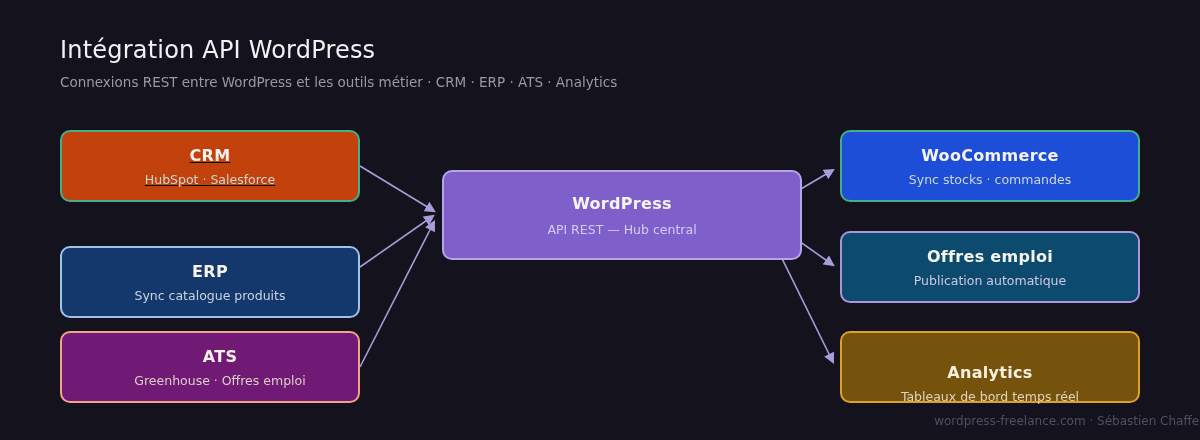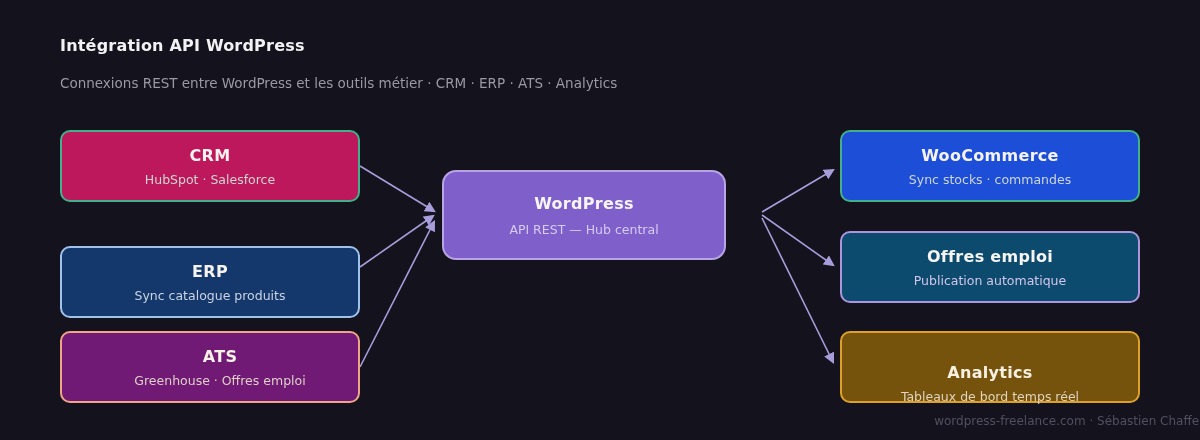--- a/index.html
+++ b/index.html
@@ -8,41 +8,41 @@
     font-family: "DejaVu Sans", "Liberation Sans", sans-serif;
     position: relative;
   }
   .stage {
     position: absolute; inset: 0;
     width: 1200px; height: 440px;
     overflow: hidden;
   }
   .header { position: absolute; left: 60px; top: 36px; }
   .header h1 {
-    font-size: 16px; font-weight: bold; letter-spacing: 0.2px;
+    font-size: 24px; font-weight: normal; letter-spacing: 0.2px;
   }
   .header p {
-    margin-top: 20px; font-size: 13.5px;
+    margin-top: 10px; font-size: 13.5px;
   }
   .node {
     position: absolute;
     border: 2px solid;
     border-radius: 10px;
     display: flex; flex-direction: column;
     align-items: center; justify-content: center;
     gap: 7px;
     text-align: center;
   }
   .node .node-title { font-size: 16px; font-weight: bold; letter-spacing: 0.3px; }
   .node .node-sub { font-size: 12.5px; }
   
   .src-0 { left: 60px;  top: 130px; width: 300px; height: 72px; }
   .src-1 { left: 60px;  top: 246px; width: 300px; height: 72px; }
   .src-2 { left: 60px;  top: 331px; width: 300px; height: 72px; }
-  .hub   { left: 442px; top: 170px; width: 284px; height: 90px; gap: 9px; border-radius: 14px; }
+  .hub   { left: 442px; top: 170px; width: 360px; height: 90px; gap: 9px; }
   .tgt-0 { left: 840px; top: 130px; width: 300px; height: 72px; }
   .tgt-1 { left: 840px; top: 231px; width: 300px; height: 72px; }
   .tgt-2 { left: 840px; top: 331px; width: 300px; height: 72px; }
   .connectors {
     position: absolute; left: 0; top: 0;
     width: 1200px; height: 440px;
     pointer-events: none;
   }
   .connectors line { stroke: currentColor; stroke-width: 1.6; }
   .footer {
@@ -69,21 +69,21 @@
       </marker>
     </defs>
     <line x1="360" y1="166" x2="434" y2="211" marker-end="url(#arrowhead)"></line>
     <line x1="360" y1="267" x2="433" y2="216" marker-end="url(#arrowhead)"></line>
     <line x1="360" y1="367" x2="434" y2="222" marker-end="url(#arrowhead)"></line>
     <line x1="762" y1="212" x2="833" y2="170" marker-end="url(#arrowhead)"></line>
     <line x1="762" y1="215" x2="833" y2="265" marker-end="url(#arrowhead)"></line>
     <line x1="762" y1="218" x2="833" y2="362" marker-end="url(#arrowhead)"></line>
   </svg>
 
-  <div class="node src-0" style="background-color: #be185d; border-color: rgb(67, 176, 138);">
+  <div class="node src-0" style="background-color: #c2410c; border-color: rgb(67, 176, 138); text-decoration: underline;">
     <div class="node-title" style="color: rgb(246, 243, 238);">CRM</div>
     <div class="node-sub" style="color: rgb(204, 214, 208);">HubSpot · Salesforce</div>
   </div>
 
   <div class="node src-1" style="background-color: rgb(20, 56, 107); border-color: rgb(159, 195, 234);">
     <div class="node-title" style="color: rgb(246, 243, 238);">ERP</div>
     <div class="node-sub" style="color: rgb(201, 211, 226);">Sync catalogue produits</div>
   </div>
 
   <div class="node src-2" style="background-color: #701a75; border-color: rgb(240, 165, 135); padding-left: 20px;">

